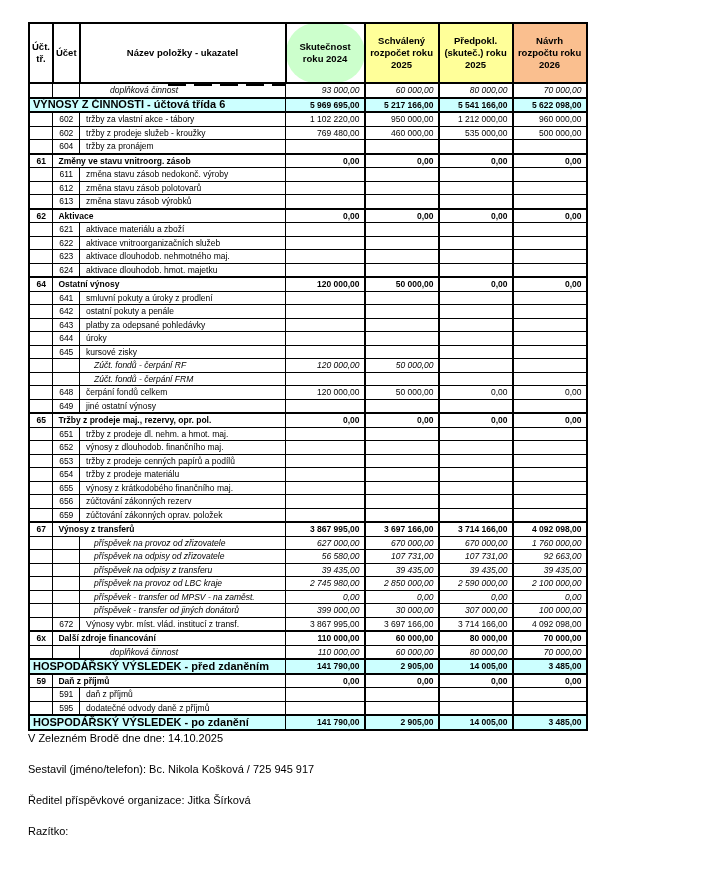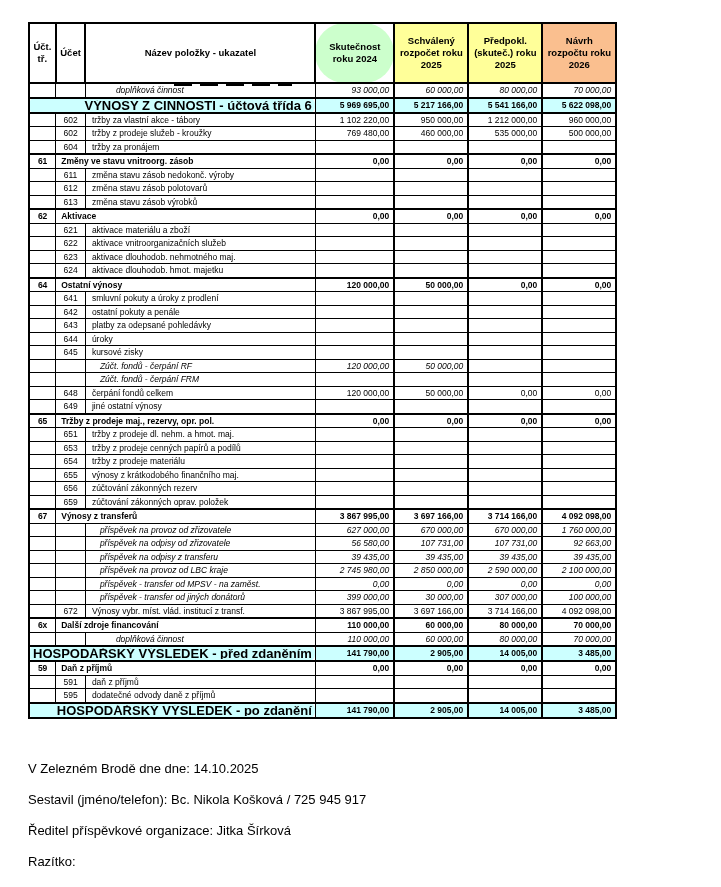--- a/index.html
+++ b/index.html
@@ -37,35 +37,35 @@
   td.c-val  { text-align:right; padding-right:4px; }
   td.c-val.vb { border-left-width:2px; }     
 
   tr.row-section td { border-top-width:2px; font-weight:bold; }
   tr.row-section td.sec-label { padding-left:5px; }
 
   tr.row-total td {
     border-top-width:2px; border-bottom-width:2px;
     background:var(--c-cyan); font-weight:bold;
   }
-  tr.row-total td.total-label { text-align:right; font-size:13px;border-radius:6px; }
+  tr.row-total td.total-label { text-align:left; font-size:11px; }
 
   tr.row-italic td { font-style:italic; }
   td.c-name.lvl0 { padding-left:6px; }
   td.c-name.lvl1 { padding-left:14px; }
   td.c-name.lvl2 { padding-left:30px; }
 
   
   td.artifact { position:relative; }
   td.artifact::after {
     content:""; position:absolute; top:0; left:88px; width:118px; height:2px;
     background:repeating-linear-gradient(90deg,#000 0 18px, transparent 18px 26px);
   }
 
-  .footer { position:absolute; left:28px; top:762px; font-size:13px; }
+  .footer { position:absolute; left:28px; top:732px; font-size:11px; }
   .footer .fline { height:13px; line-height:13px; margin-bottom:18px; white-space:nowrap; }
 </style>
 </head>
 <body>
 
 <div class="page">
 
   <table class="budget">
     <colgroup>
       <col style="width:22px">
@@ -311,20 +311,29 @@
           <td class="c-tr"></td>
           <td class="c-acct">651</td>
           <td class="c-name lvl0">tržby z prodeje dl. nehm. a hmot. maj.</td>
           <td class="c-val"></td>
           <td class="c-val vb"></td>
           <td class="c-val vb"></td>
           <td class="c-val vb"></td>
         </tr>
         <tr class="row-detail">
           <td class="c-tr"></td>
+          <td class="c-acct">652</td>
+          <td class="c-name lvl0">výnosy z dlouhodob. finančního maj.</td>
+          <td class="c-val"></td>
+          <td class="c-val vb"></td>
+          <td class="c-val vb"></td>
+          <td class="c-val vb"></td>
+        </tr>
+        <tr class="row-detail">
+          <td class="c-tr"></td>
           <td class="c-acct">653</td>
           <td class="c-name lvl0">tržby z prodeje cenných papírů a podílů</td>
           <td class="c-val"></td>
           <td class="c-val vb"></td>
           <td class="c-val vb"></td>
           <td class="c-val vb"></td>
         </tr>
         <tr class="row-detail">
           <td class="c-tr"></td>
           <td class="c-acct">654</td>

